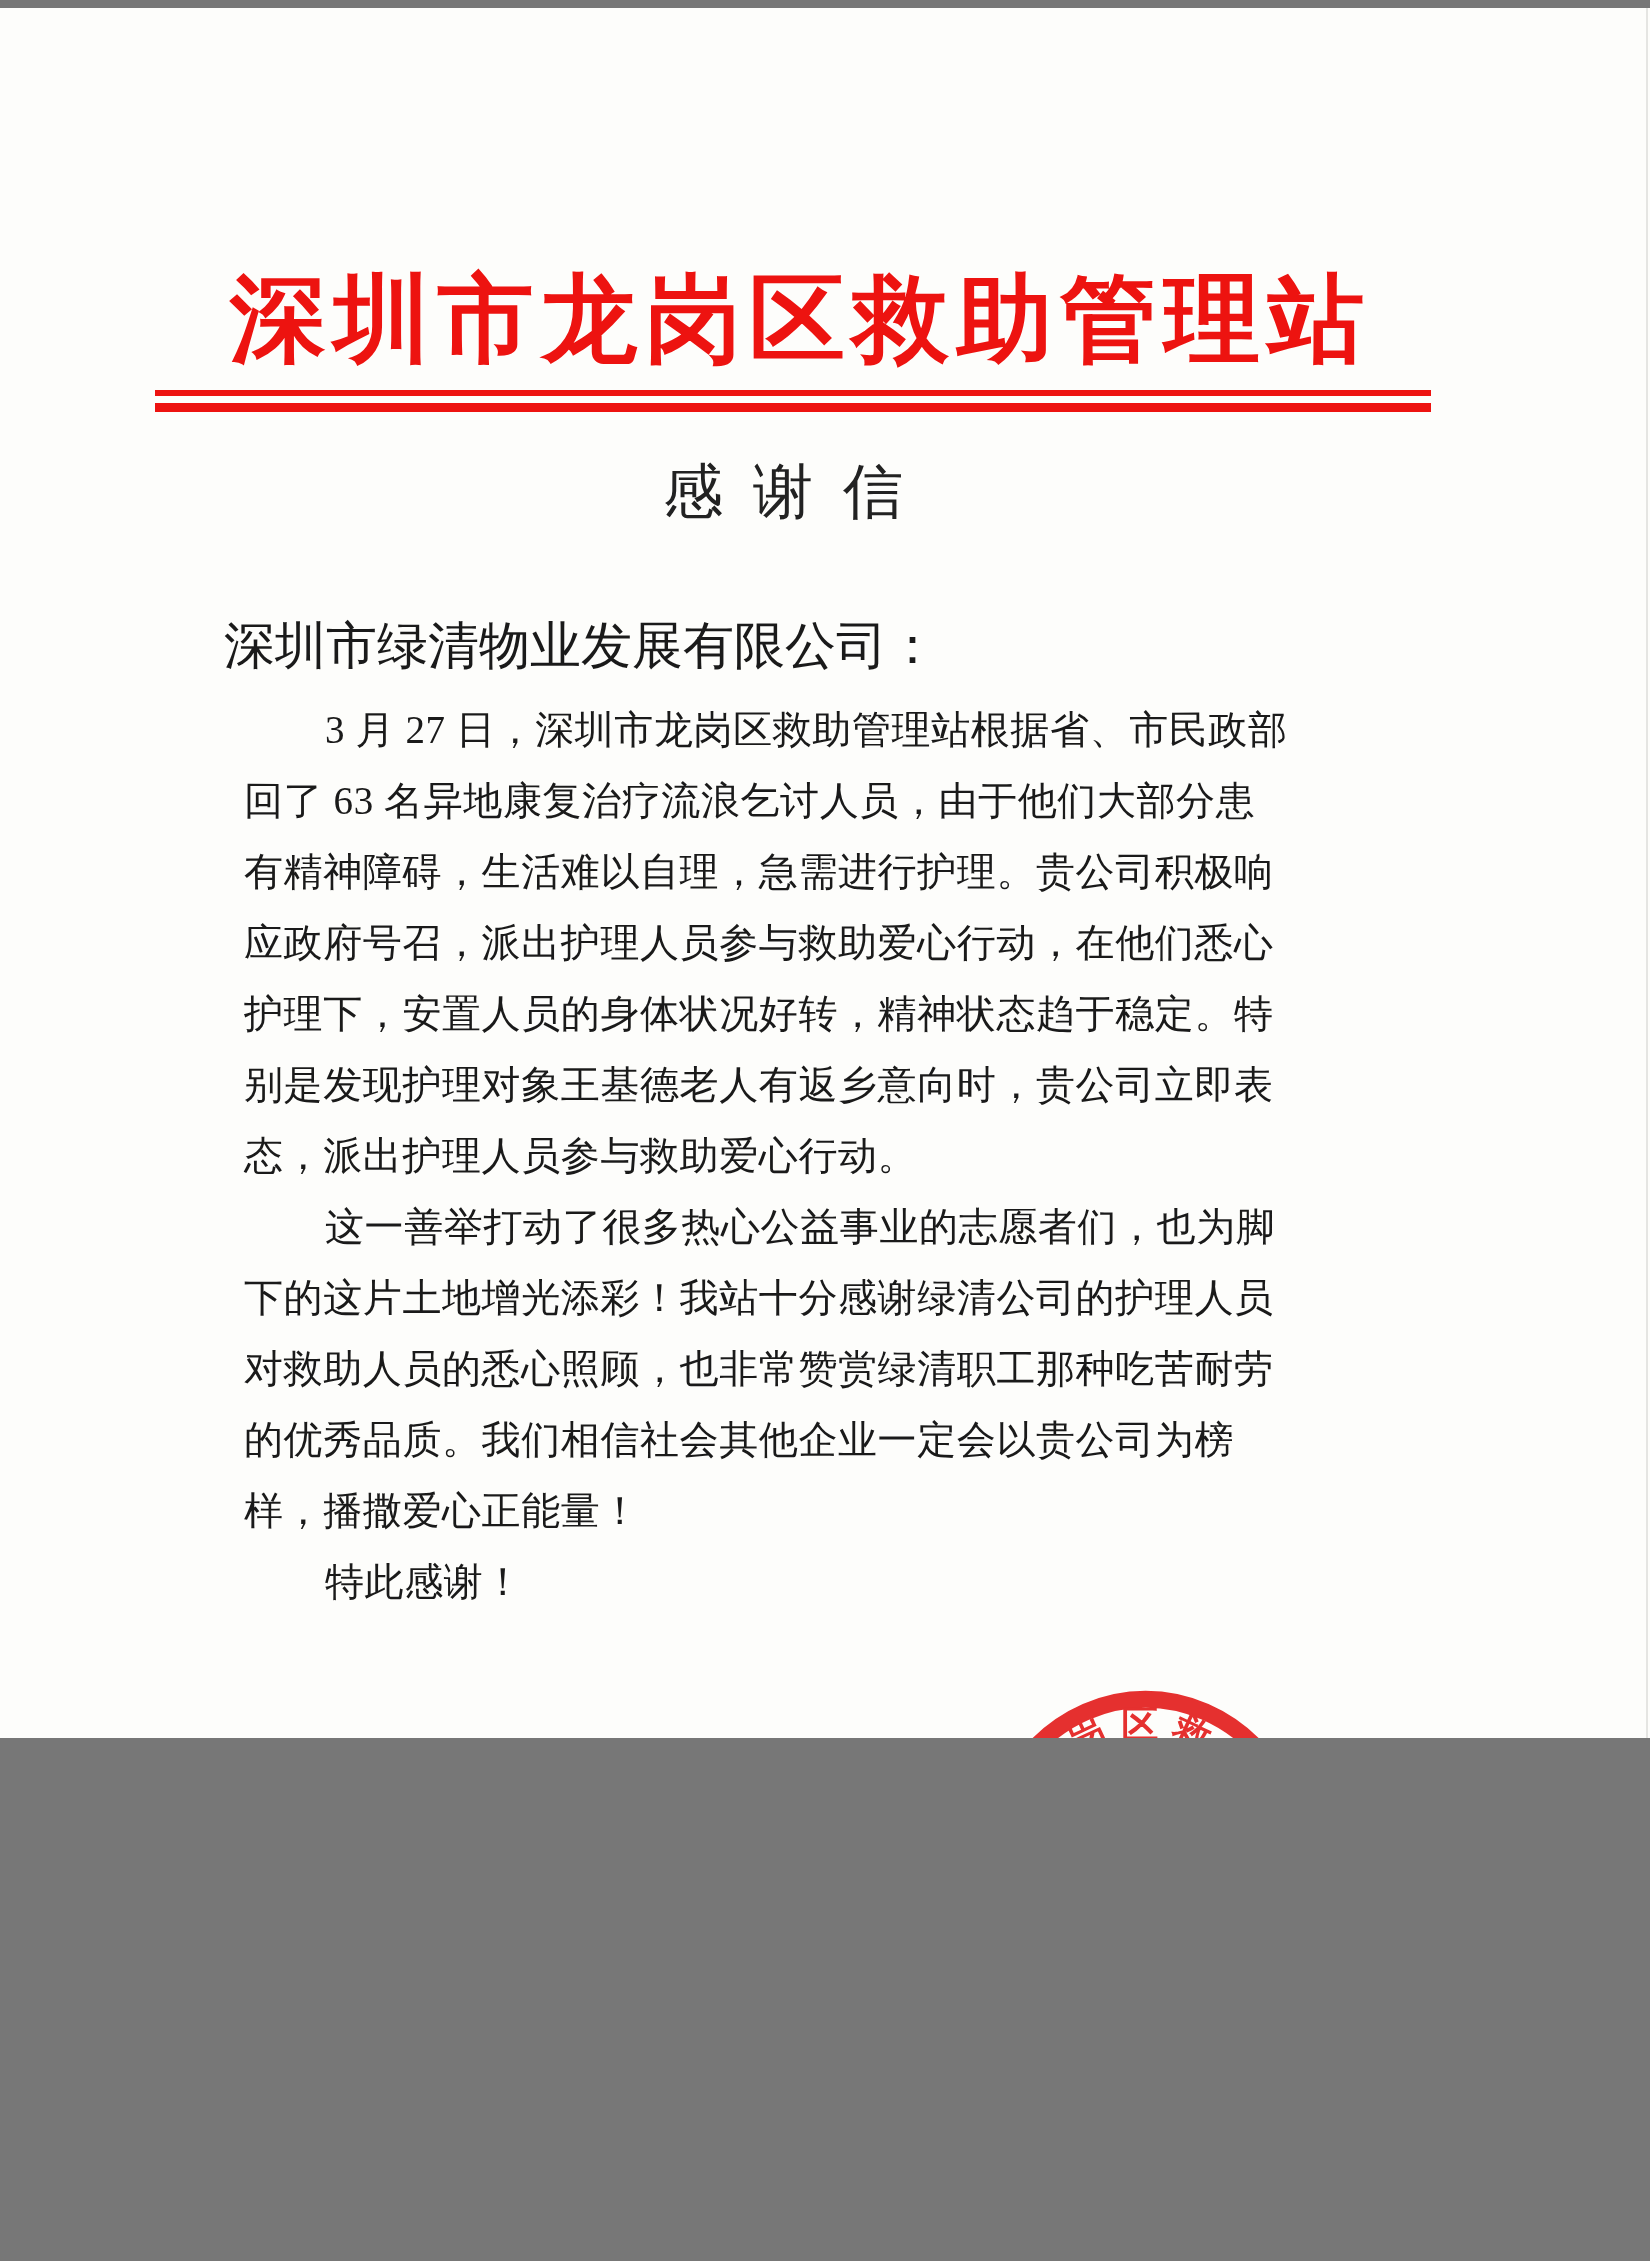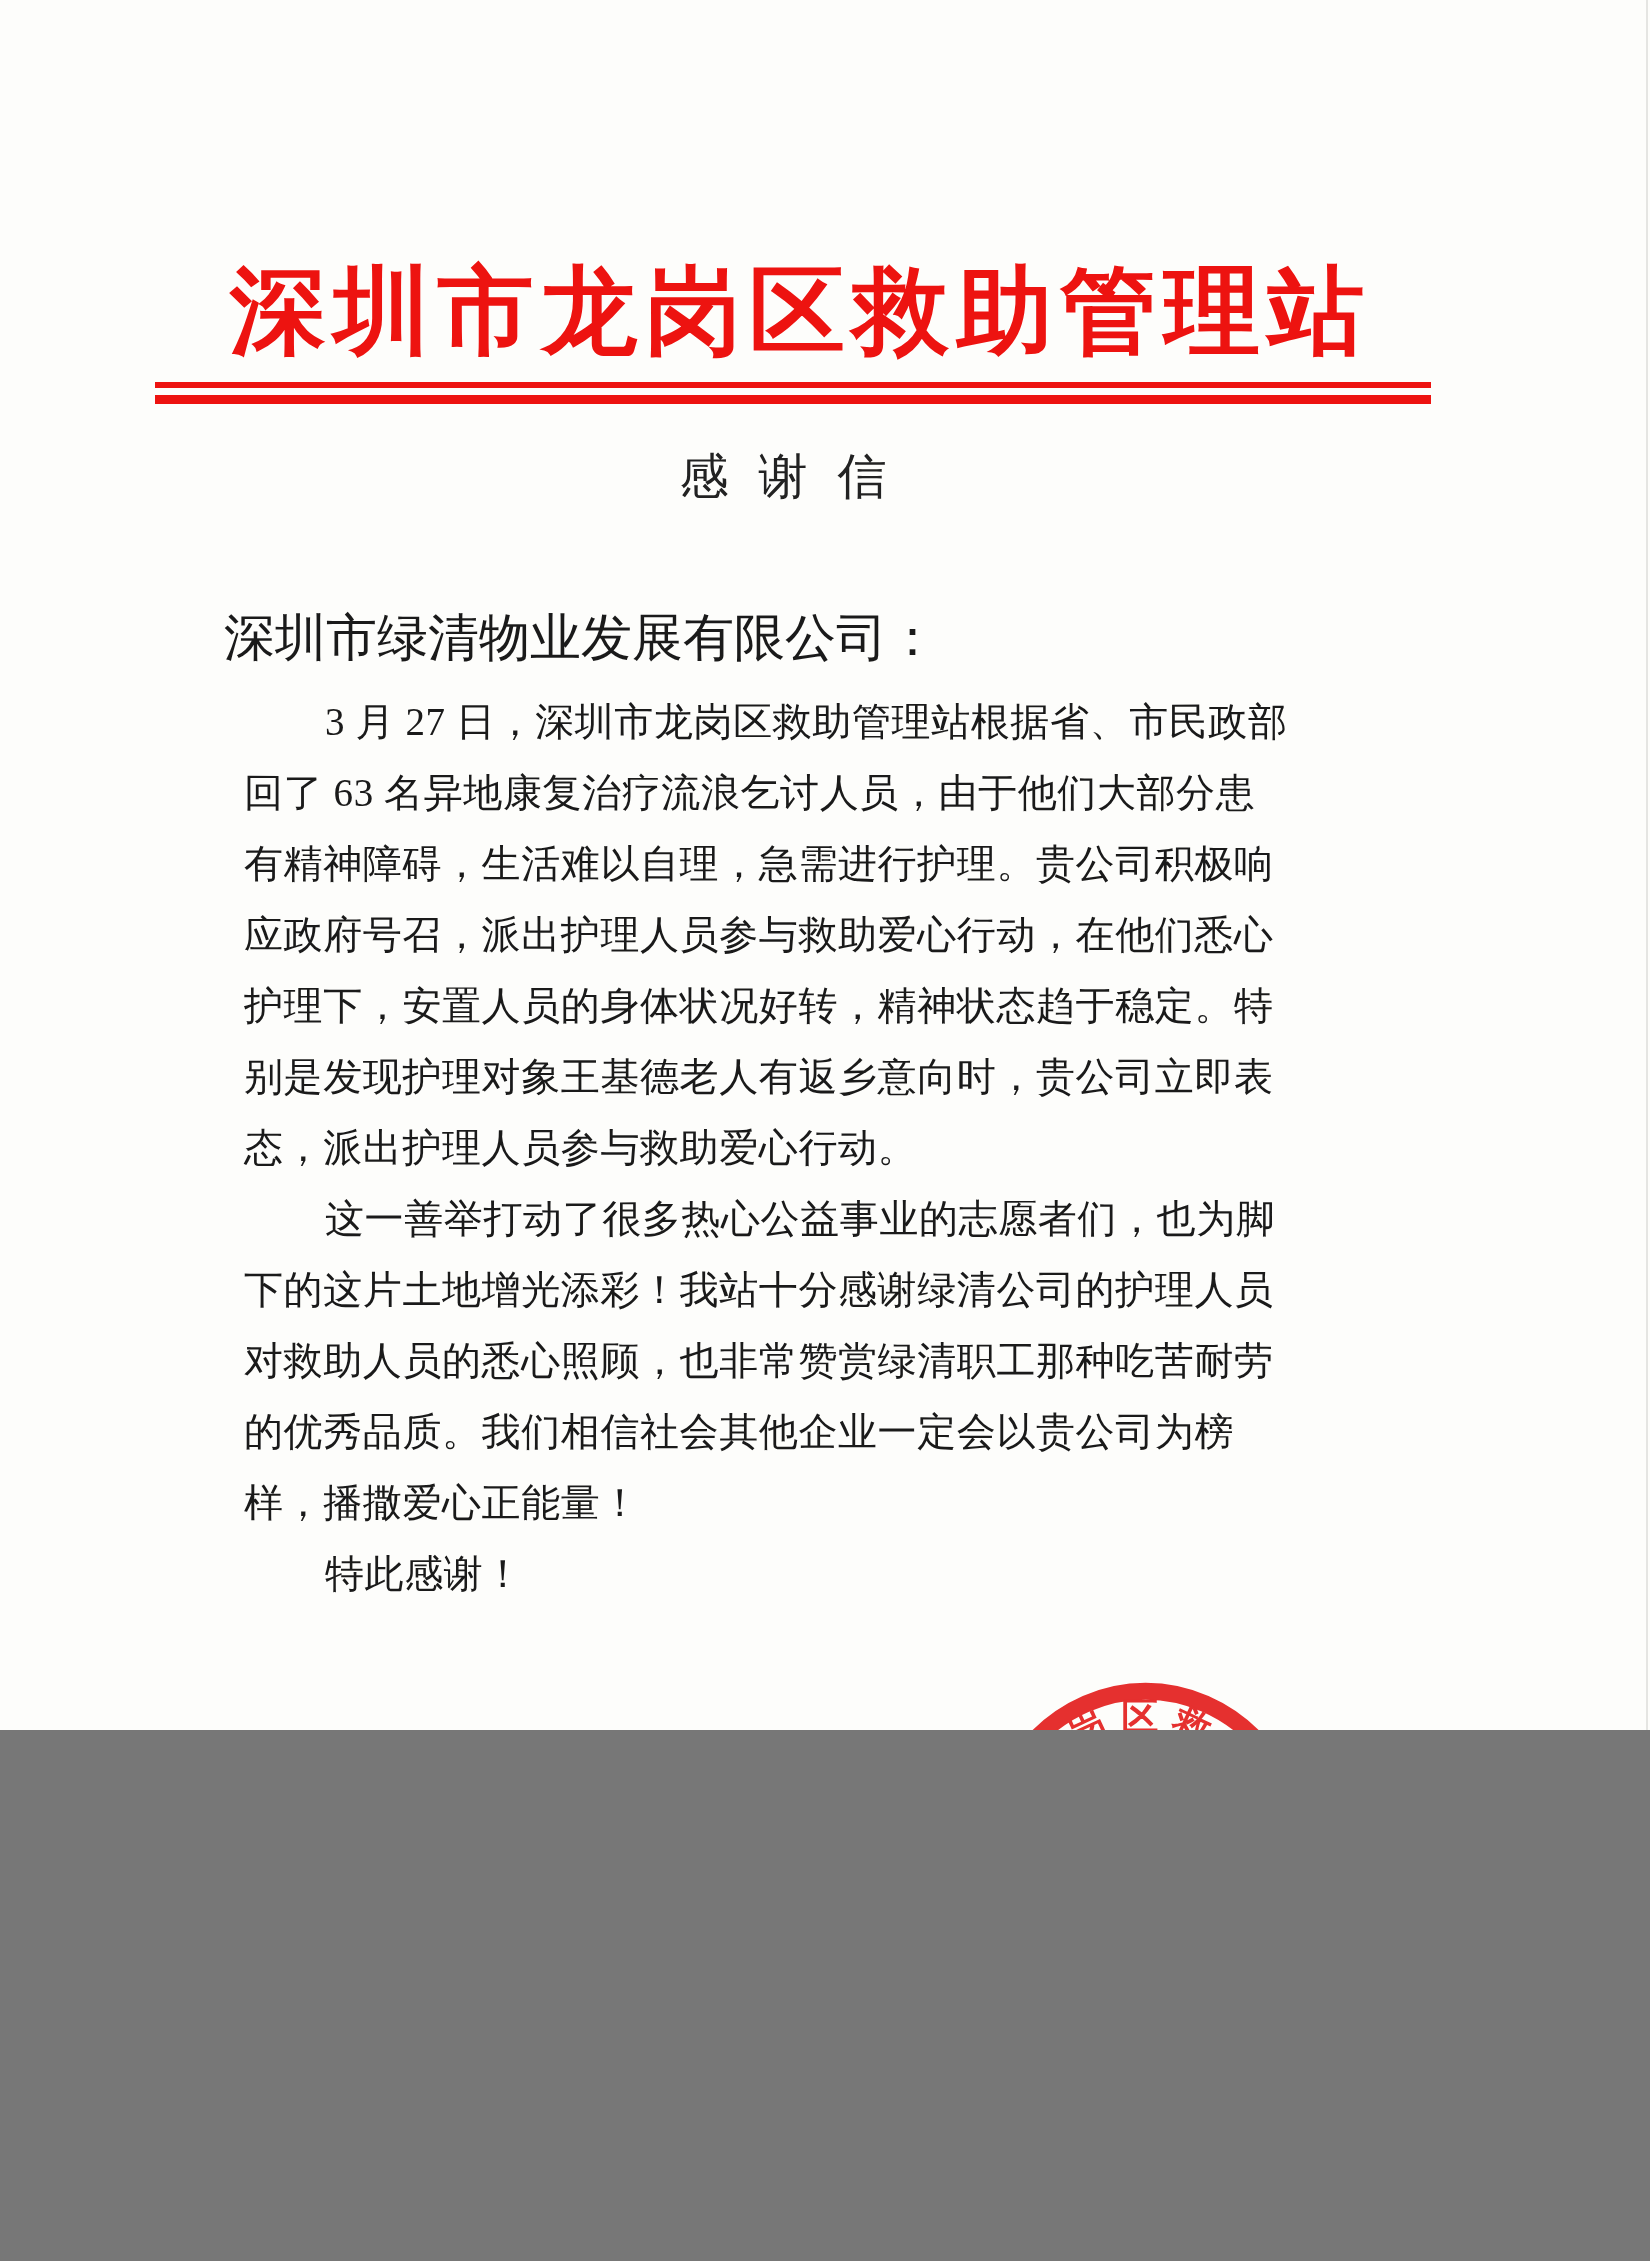--- a/index.html
+++ b/index.html
@@ -3,36 +3,37 @@
 <meta charset="utf-8">
 <style>
   html,body{margin:0;padding:0;background:#777;}
   .page{
     position:relative;
     width:1651px;height:1730px;
     background:#fdfdfb;
     overflow:hidden;
     font-family:"Liberation Serif","DejaVu Serif",serif;
     color:#1a1a1a;
+    margin-top:8px;
   }
   .letter-head{
     position:absolute;left:155px;top:248px;width:1276px;
     text-align:center;
     font-size:96px;font-weight:700;
     letter-spacing:7.8px;padding-left:7.8px;
     color:#ed1310;
     white-space:nowrap;
   }
   .rule{position:absolute;left:155px;width:1276px;background:#ed1310;}
   .rule-thin{top:382px;height:5.8px;}
   .rule-thick{top:395px;height:9px;}
   .letter-title{
     position:absolute;left:244px;top:444px;width:1048px;
     text-align:center;
-    font-size:49px;font-weight:400;color:#222;
+    font-size:60px;font-weight:400;color:#222;
     letter-spacing:30px;padding-left:30px;
     white-space:nowrap;
   }
   .salutation{
     position:absolute;left:224px;top:616px;
     font-size:51px;line-height:45px;
     white-space:nowrap;
   }
   .body-block{
     position:absolute;left:244px;top:686px;width:1061px;font-family:Liberation Serif, serif;

